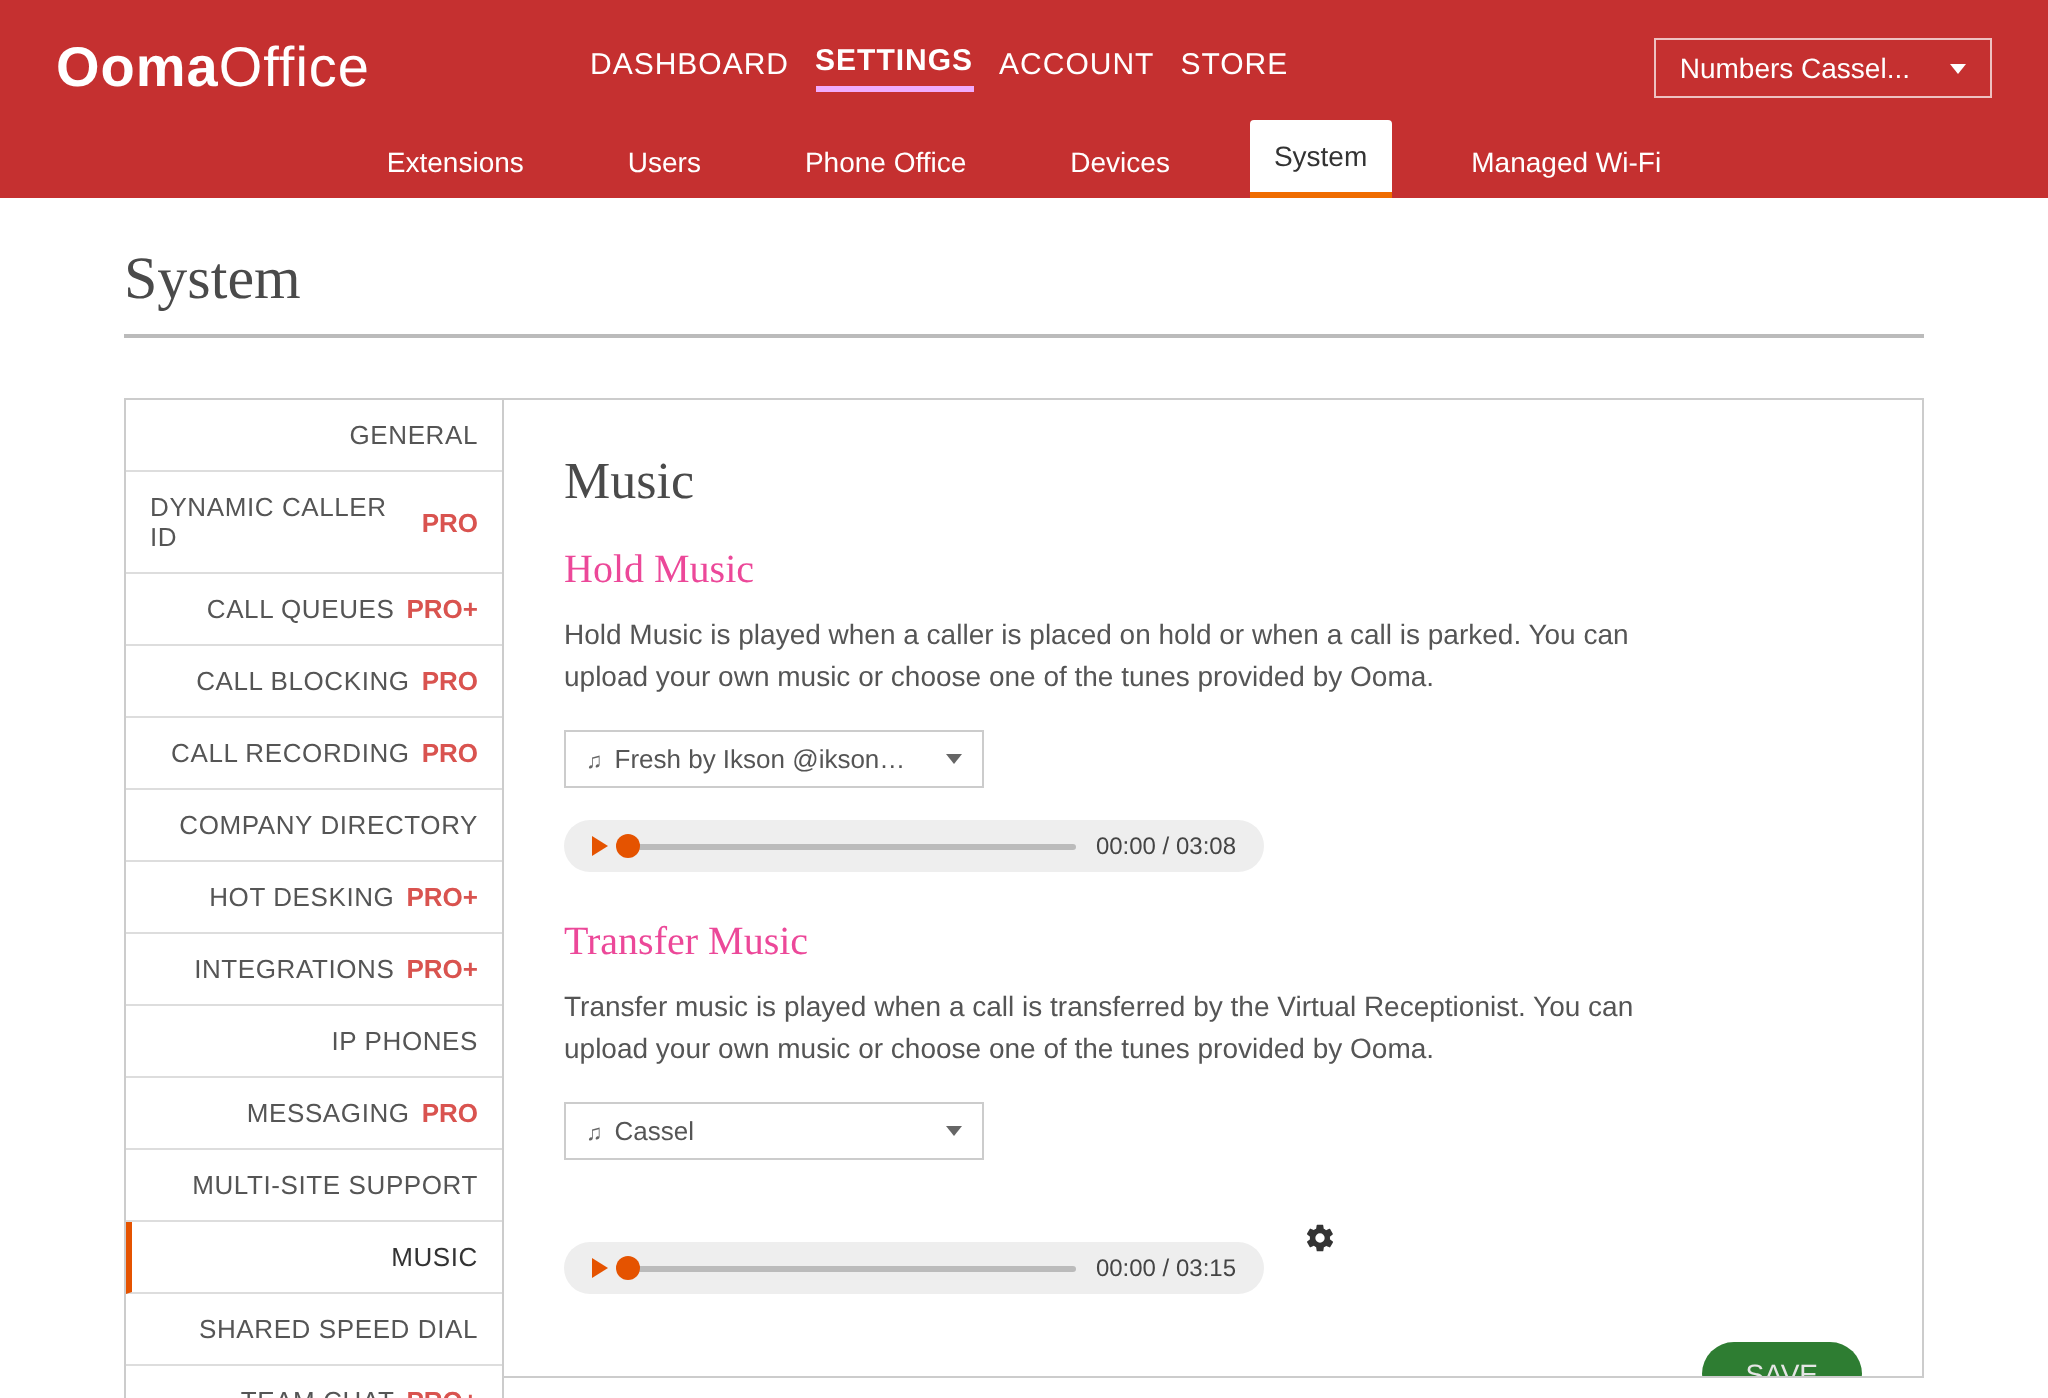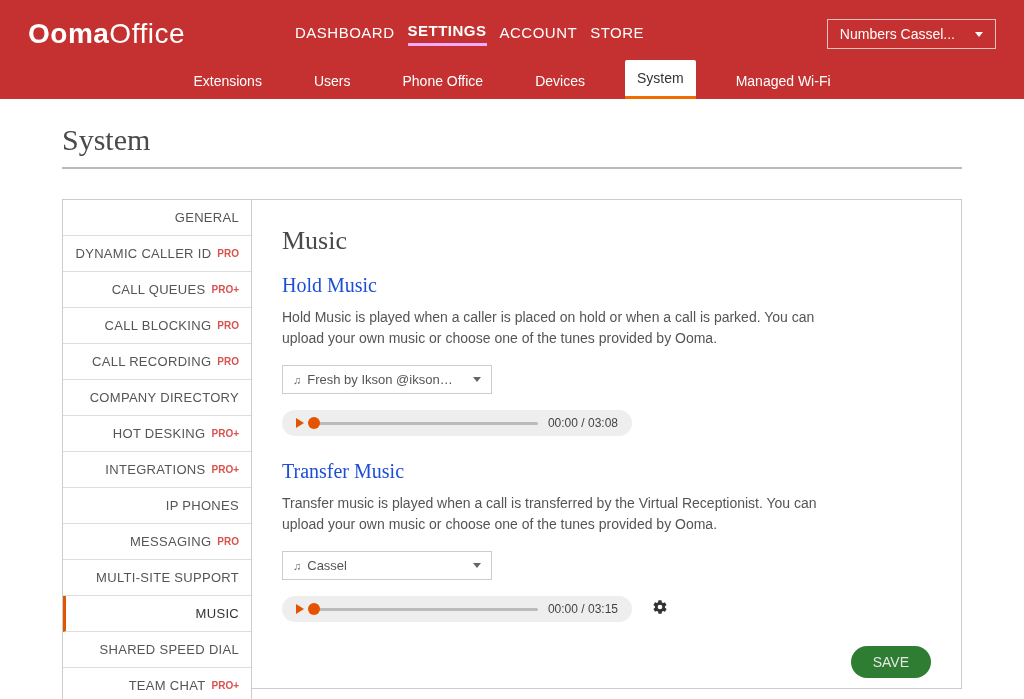--- a/index.html
+++ b/index.html
@@ -16,27 +16,27 @@
   .header-sub { display: flex; justify-content: center; gap: 28px; align-items: flex-end;}
   .header-sub a { color: #fff; text-decoration: none; font-size: 14px; padding: 10px 12px; display: inline-block;}
   .header-sub a.active { background: #fff; color: #333; border-bottom: 3px solid #ef6c00; border-radius: 2px 2px 0 0;}
   .container { max-width: 920px; margin: 0 auto; padding: 0 10px 40px 10px;}
   .page-title { font-family: Georgia, 'Times New Roman', serif; font-size: 30px; font-weight: 400; color: #4a4a4a; padding: 24px 0 10px 0; border-bottom: 2px solid #bbb; margin-bottom: 30px;}
   .content-wrap { display: flex; gap: 0; }
   .sidebar { width: 190px; border: 1px solid #ccc; }
   .sidebar-item { padding: 10px 12px; border-bottom: 1px solid #ddd; font-size: 13px; color: #555; letter-spacing: 0.3px; cursor: pointer; display:flex; align-items:center; gap:6px; text-transform: uppercase; justify-content: flex-end;}
   .sidebar-item:last-child { border-bottom: none;}
   .sidebar-item.active { border-left: 3px solid #e55300; padding-left: 9px; color: #333;}
-  .badge { color: #d9534f; font-size: 10px; font-weight: bold; letter-spacing: 0;}
+  .badge { color: #d9534f; font-size: 13px; font-weight: bold; letter-spacing: 0;}
   .main { flex: 1; border: 1px solid #ccc; border-left: none; padding: 26px 30px; position: relative; overflow-y: auto; height: 490px;}
   .main::-webkit-scrollbar{width:12px;}
   .main::-webkit-scrollbar-track{background:#f0f0f0;}
   .main::-webkit-scrollbar-thumb{background:#bbb;border-radius:2px;}
   h2.section-title { font-family: Georgia, serif; font-size: 26px; font-weight: 400; color: #4a4a4a; margin-bottom: 18px;}
-  h3.sub-title { font-family: Georgia, serif; font-size: 20px; font-weight: 400; color: #1d4ed8; margin-bottom: 10px;}
+  h3.sub-title { font-family: Georgia, serif; font-size: 20px; font-weight: 400; color: #ec4899; margin-bottom: 10px;}
   p.desc { font-size: 14px; color: #555; line-height: 1.5; margin-bottom: 16px; max-width: 540px;}
   .select-box { border: 1px solid #ccc; padding: 6px 10px; display: inline-flex; align-items: center; gap: 8px; width: 210px; justify-content: space-between; cursor: pointer; background:#fff; margin-bottom: 16px; color:#555; font-size:13px;}
   .select-box .left { display:flex; align-items:center; gap:6px; overflow:hidden; white-space:nowrap; text-overflow:ellipsis;}
   .select-box .caret { width: 0; height: 0; border-left: 4px solid transparent; border-right: 4px solid transparent; border-top: 5px solid #666; flex-shrink:0;}
   .note-icon::before { content: "♫"; font-size: 11px; color:#666;}
   .player { background: #eee; border-radius: 18px; padding: 6px 14px; display: flex; align-items: center; gap: 10px; width: 350px; margin-bottom: 24px;}
   .play-btn { width: 0; height: 0; border-top: 5px solid transparent; border-bottom: 5px solid transparent; border-left: 8px solid #e55300; cursor: pointer;}
   .slider { flex:1; height: 3px; background: #bbb; position: relative; border-radius:2px;}
   .slider-thumb { position:absolute; left:0; top:50%; transform:translate(-50%,-50%); width:12px; height:12px; background:#e55300; border-radius:50%;}
   .time { font-size: 12px; color:#444; white-space:nowrap;}
@@ -154,21 +154,21 @@
       <h3 class="sub-title">Transfer Music</h3>
       <p class="desc">Transfer music is played when a call is transferred by the Virtual Receptionist. You can upload your own music or choose one of the tunes provided by Ooma.</p>
       <div class="select-box">
         <span class="left">
             <span class="note-icon"></span>
             <span>Cassel</span>
           </span>
         <span class="caret"></span>
       </div>
       <div class="player-row">
-        <div class="player" style="margin-bottom:0;">
+        <div class="player" style="margin-bottom:0;margin-top:25px;">
           <div class="play-btn"></div>
           <div class="slider">
               <div class="slider-thumb"></div>
             </div>
           <div class="time">00:00 / 03:15</div>
         </div>
         <span class="gear">
           <svg width="16" height="16" viewBox="0 0 24 24" fill="#333">
               <path d="M19.4 13a7.5 7.5 0 0 0 .1-1 7.5 7.5 0 0 0-.1-1l2.1-1.6a.5.5 0 0 0 .1-.6l-2-3.5a.5.5 0 0 0-.6-.2l-2.5 1a7.3 7.3 0 0 0-1.7-1l-.4-2.6A.5.5 0 0 0 14 2h-4a.5.5 0 0 0-.5.4L9.1 5a7.3 7.3 0 0 0-1.7 1l-2.5-1a.5.5 0 0 0-.6.2l-2 3.5a.5.5 0 0 0 .1.6L4.5 11a7.5 7.5 0 0 0-.1 1 7.5 7.5 0 0 0 .1 1l-2.1 1.6a.5.5 0 0 0-.1.6l2 3.5a.5.5 0 0 0 .6.2l2.5-1a7.3 7.3 0 0 0 1.7 1l.4 2.6A.5.5 0 0 0 10 22h4a.5.5 0 0 0 .5-.4l.4-2.6a7.3 7.3 0 0 0 1.7-1l2.5 1a.5.5 0 0 0 .6-.2l2-3.5a.5.5 0 0 0-.1-.6zM12 15.5A3.5 3.5 0 1 1 15.5 12 3.5 3.5 0 0 1 12 15.5z"></path>
             </svg>

